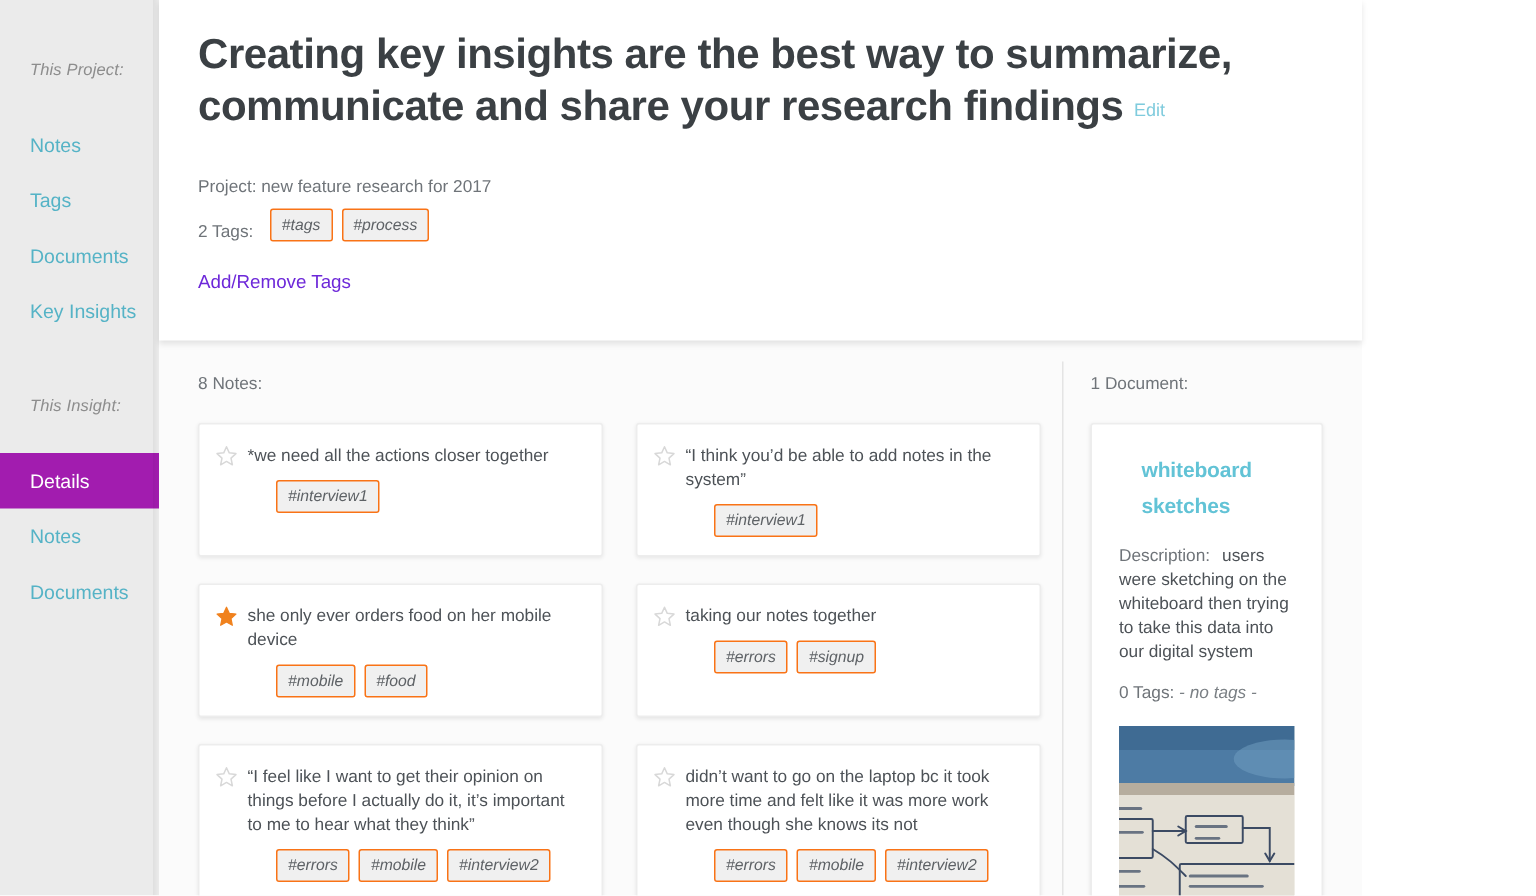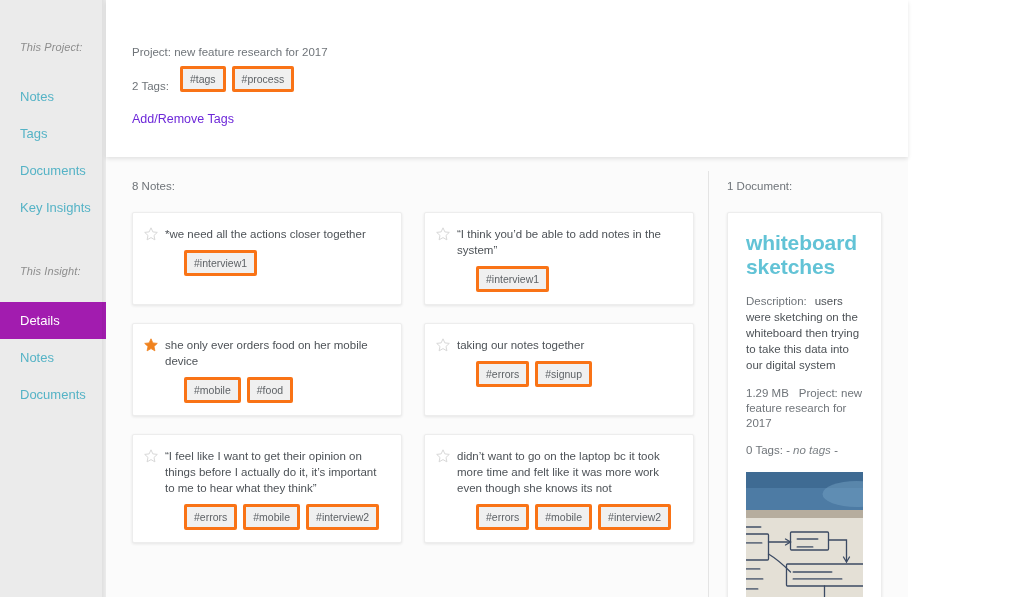--- a/index.html
+++ b/index.html
@@ -119,28 +119,29 @@
   }
   .tags-count {
     font-size: 11.5px;
     color: #6f7479;
     margin-right: 5px;
   }
 
   .pill {
     display: inline-block;
     background: #f0f0f0;
-    border: 3px solid #f97316;
+    border: 1px solid #f97316;
     border-radius: 2px;
     font-size: 10.5px;
     color: #5e6266;
     padding: 4px 7px 4px 7px;
     line-height: 12px;
     white-space: nowrap;
     cursor: pointer;
+    font-style: italic;
   }
 
   .addremove {
     margin-top: 20px;
     font-size: 12.5px;
     color: #6d28d9;
     cursor: pointer;
     display: inline-block;
   }
 
@@ -231,26 +232,27 @@
   .doc-card {
     margin-top: 18px;
     background: #ffffff;
     border: 1px solid #ededed;
     border-radius: 2px;
     box-shadow: 0 1px 3px rgba(0,0,0,0.09);
     padding: 18px 18px 0 18px;
   }
 
   .doc-title {
-    font-size: 21px;
+    font-size: 14px;
     font-weight: bold;
     color: #62c3d6;
     line-height: 24px;
     letter-spacing: -0.1px;
     cursor: pointer;
+    margin-left: 15px;
   }
 
   .doc-desc {
     margin-top: 14px;
     font-size: 11.5px;
     color: #4d5257;
     line-height: 16px;
   }
   .doc-desc .lbl { color: #6f7479; }
   .doc-desc .lbl-gap { display: inline-block; width: 8px; }
@@ -308,20 +310,21 @@
 
     <div class="side-item active">Details</div>
     <div class="side-item">Notes</div>
     <div class="side-item">Documents</div>
 
   </nav>
 
   <div class="main">
 
     <header class="header-card">
+      <h1 class="page-title"><span>Creating key insights are the best way to summarize, communicate and share your research findings</span><span class="edit-link">Edit</span></h1>
 
       <div class="project-line">Project: new feature research for 2017</div>
 
       <div class="tags-row">
         <span class="tags-count">2 Tags:</span>
         <span class="pill">#tags</span>
         <span class="pill">#process</span>
       </div>
 
       <div class="addremove">Add/Remove Tags</div>
@@ -423,21 +426,20 @@
       <div class="divider"></div>
 
       <section class="docs-pane">
         <div class="pane-count">1 Document:</div>
 
         <article class="doc-card">
           <div class="doc-title">whiteboard sketches</div>
 
           <div class="doc-desc"><span class="lbl">Description:</span><span class="lbl-gap"></span><span>users were sketching on the whiteboard then trying to take this data into our digital system</span></div>
 
-          <div class="doc-meta"><span>1.29 MB</span><span class="meta-gap"></span><span>Project: new feature research for 2017</span></div>
 
           <div class="doc-tags-line"><span>0 Tags:</span> <em>- no tags -</em></div>
 
           <div class="doc-thumb-wrap">
             <svg class="doc-thumb" viewBox="0 0 252 190" preserveAspectRatio="xMidYMin slice">
               <rect x="0" y="0" width="252" height="190" fill="#cfc9bd"></rect>
               <rect x="0" y="0" width="252" height="40" fill="#4d7ba4"></rect>
               <rect x="0" y="0" width="252" height="16" fill="#3f6b93"></rect>
               <ellipse cx="178" cy="22" rx="34" ry="13" fill="#6f9cc0" opacity="0.55"></ellipse>
               <rect x="0" y="38" width="252" height="8" fill="#b6ad9e"></rect>

